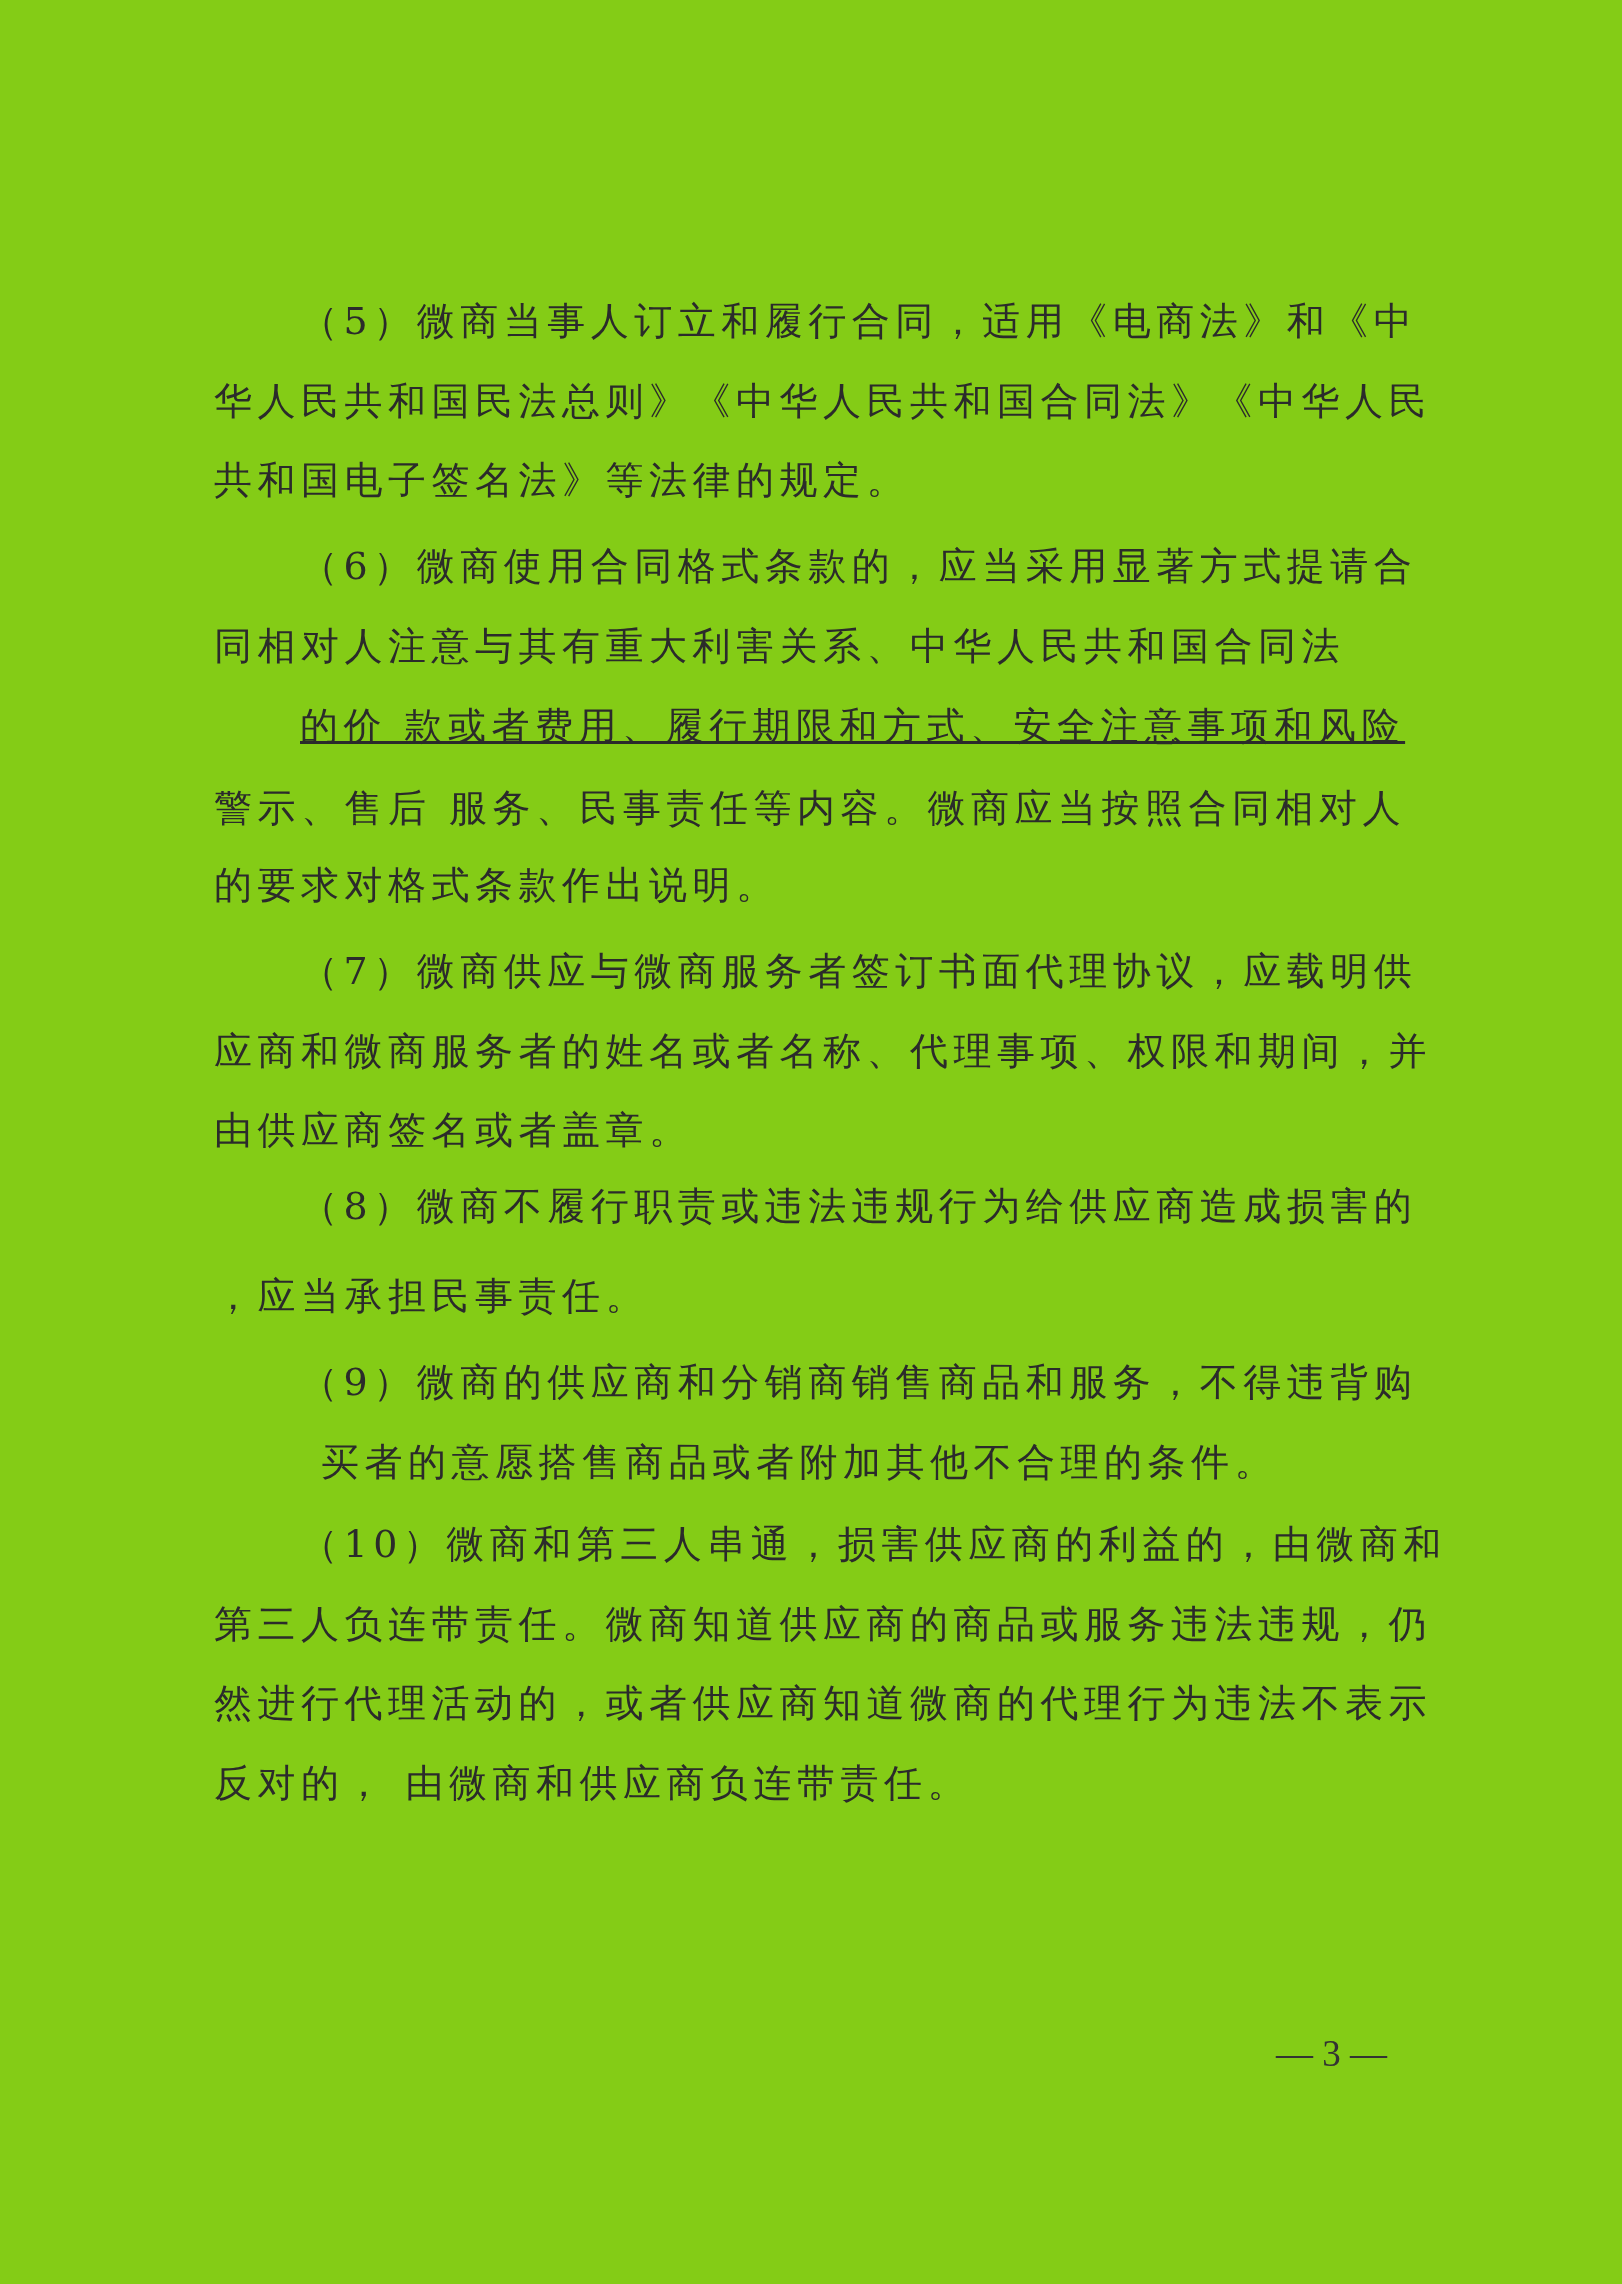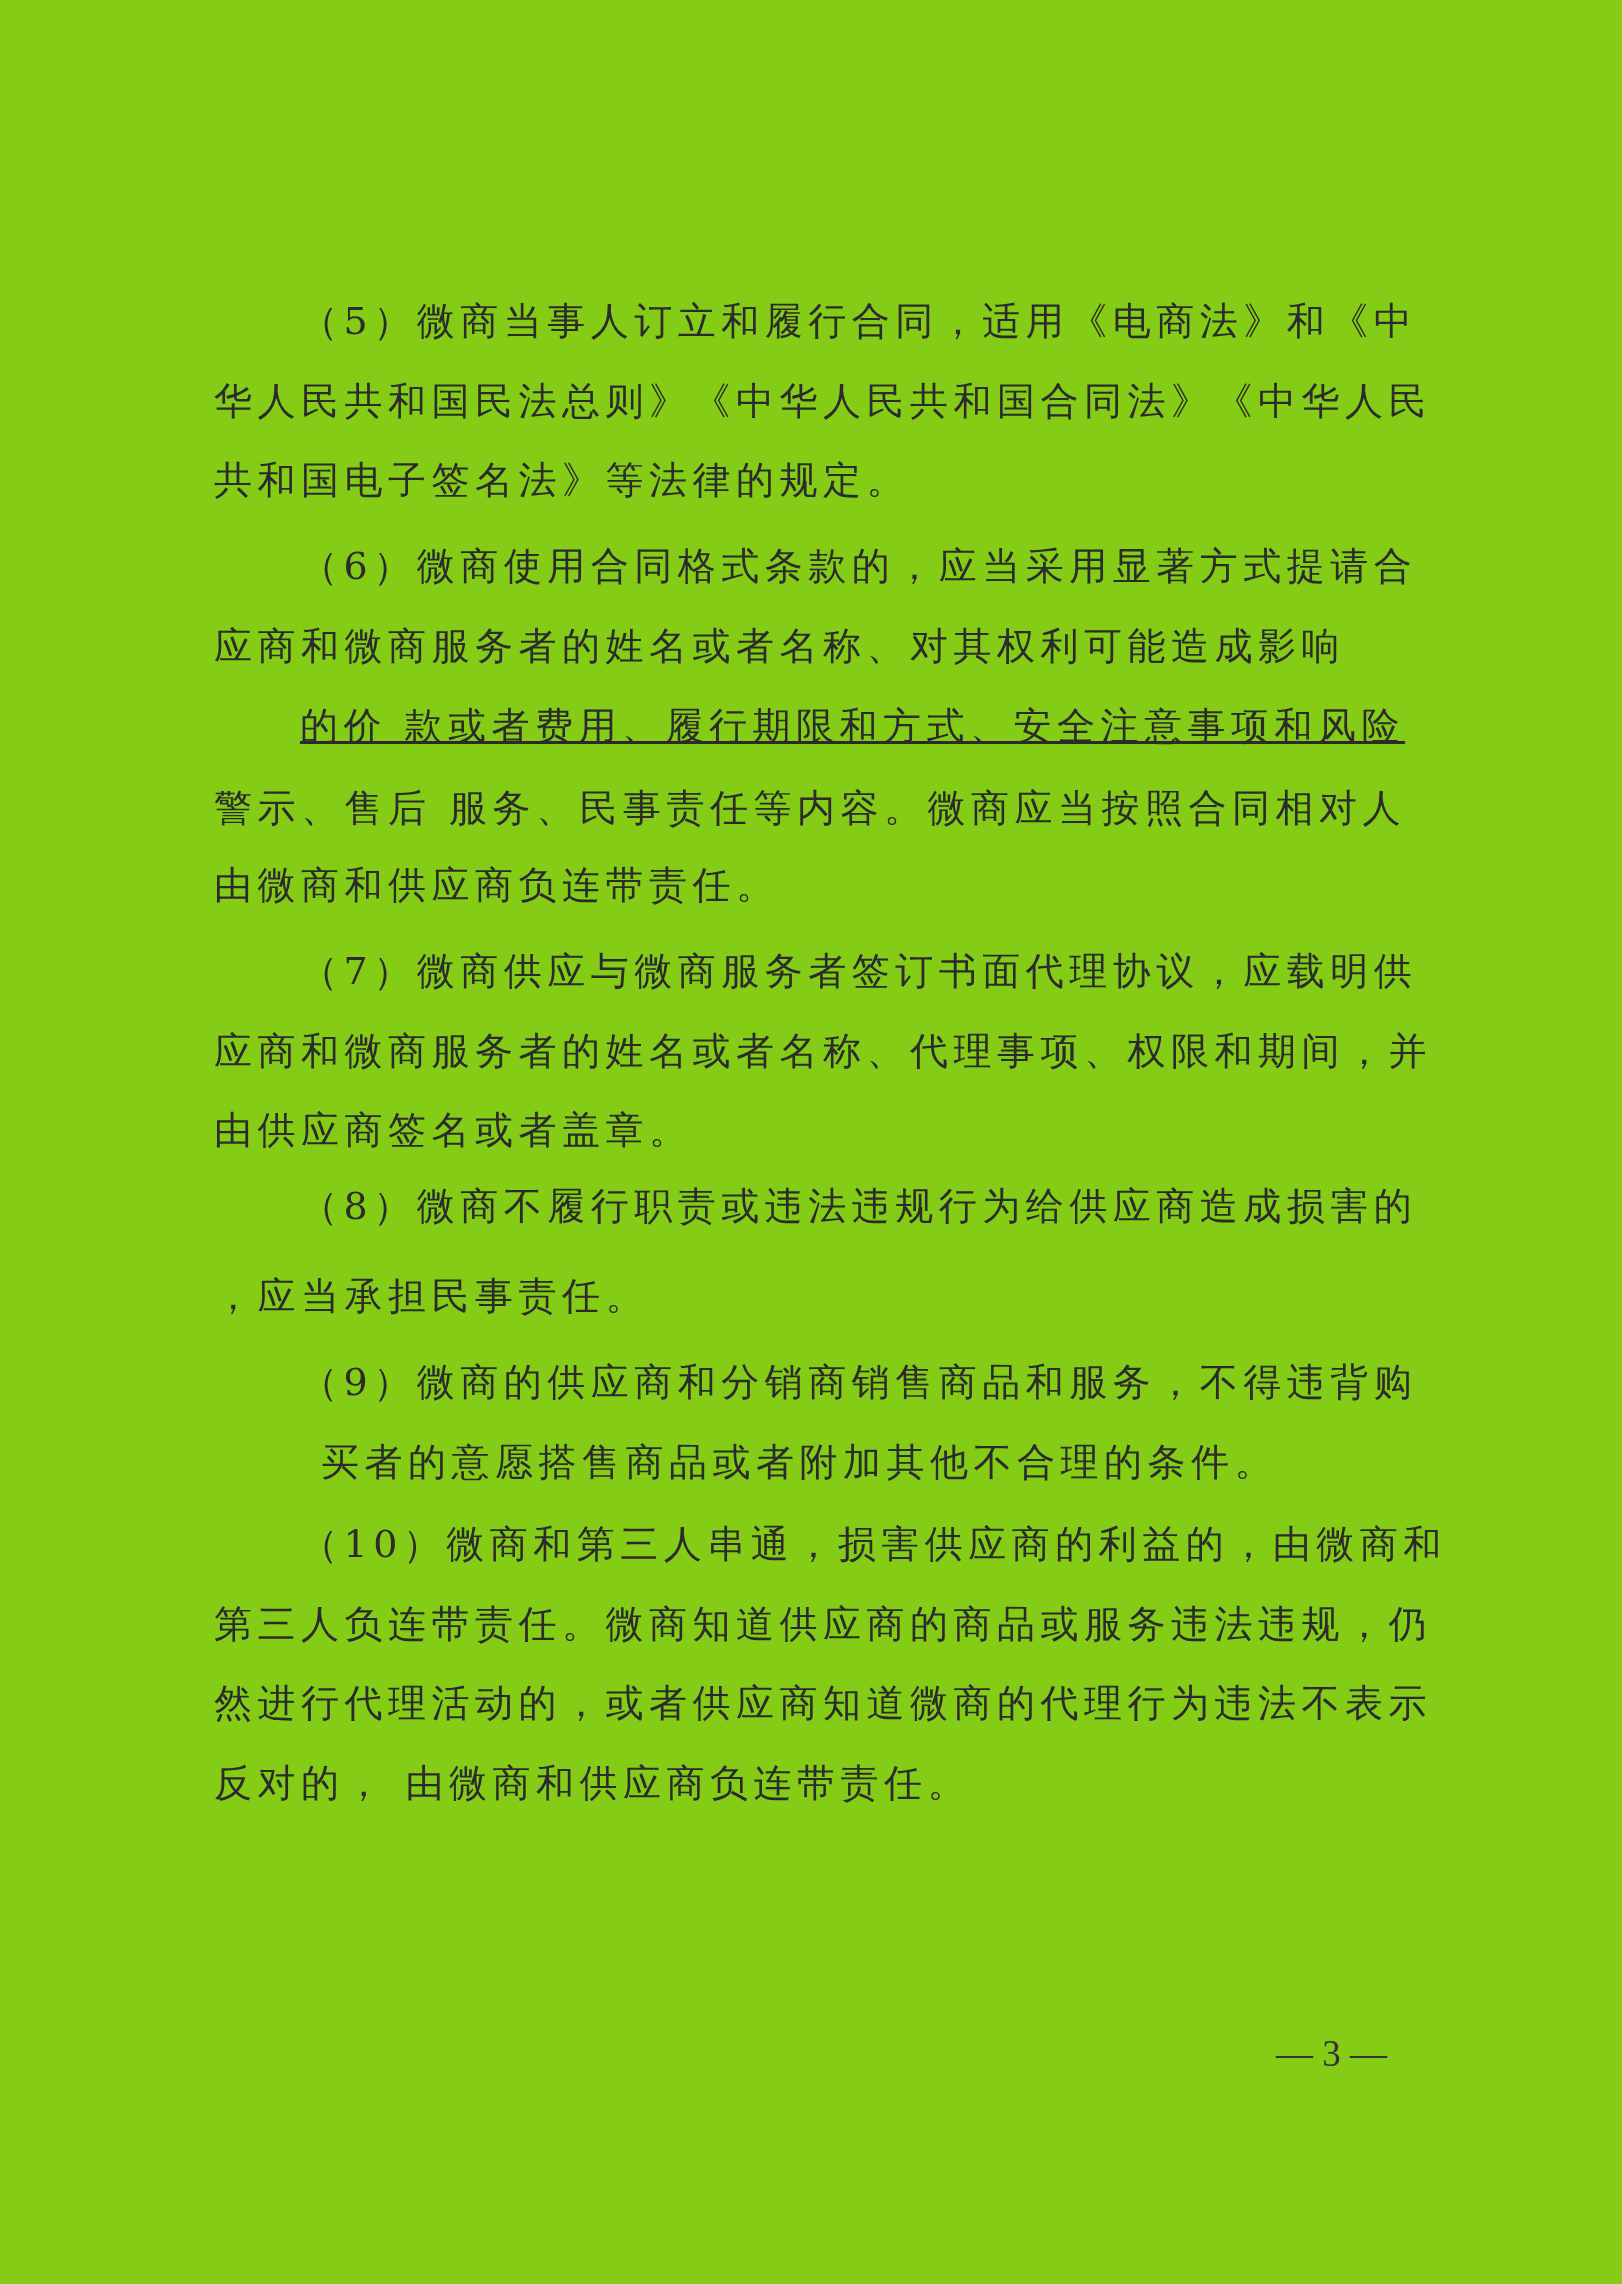--- a/index.html
+++ b/index.html
@@ -58,24 +58,24 @@
 </head>
 <body>
 
 <div class="page">
 
   <div class="line indent" style="top:295px;">（5）微商当事人订立和履行合同，适用《电商法》和《中</div>
   <div class="line" style="top:375px;">华人民共和国民法总则》《中华人民共和国合同法》《中华人民</div>
   <div class="line" style="top:454px;">共和国电子签名法》等法律的规定。</div>
 
   <div class="line indent" style="top:540px;">（6）微商使用合同格式条款的，应当采用显著方式提请合</div>
-  <div class="line" style="top:620px;">应商和微商服务者的姓名或者名称、对其权利可能造成影响</div>
+  <div class="line" style="top:620px;">同相对人注意与其有重大利害关系、中华人民共和国合同法</div>
   <div class="line indent" style="top:700px;text-decoration:underline;">的价 款或者费用、履行期限和方式、安全注意事项和风险</div>
   <div class="line" style="top:782px;">警示、售后 服务、民事责任等内容。微商应当按照合同相对人</div>
-  <div class="line" style="top:859px;">由微商和供应商负连带责任。</div>
+  <div class="line" style="top:859px;">的要求对格式条款作出说明。</div>
 
   <div class="line indent" style="top:945px;">（7）微商供应与微商服务者签订书面代理协议，应载明供</div>
   <div class="line" style="top:1025px;">应商和微商服务者的姓名或者名称、代理事项、权限和期间，并</div>
   <div class="line" style="top:1104px;">由供应商签名或者盖章。</div>
 
   <div class="line indent" style="top:1180px;">（8）微商不履行职责或违法违规行为给供应商造成损害的</div>
   <div class="line" style="top:1270px;">，应当承担民事责任。</div>
 
   <div class="line indent" style="top:1356px;">（9）微商的供应商和分销商销售商品和服务，不得违背购</div>
   <div class="line indent" style="top:1436px;margin-left:21px;">买者的意愿搭售商品或者附加其他不合理的条件。</div>

